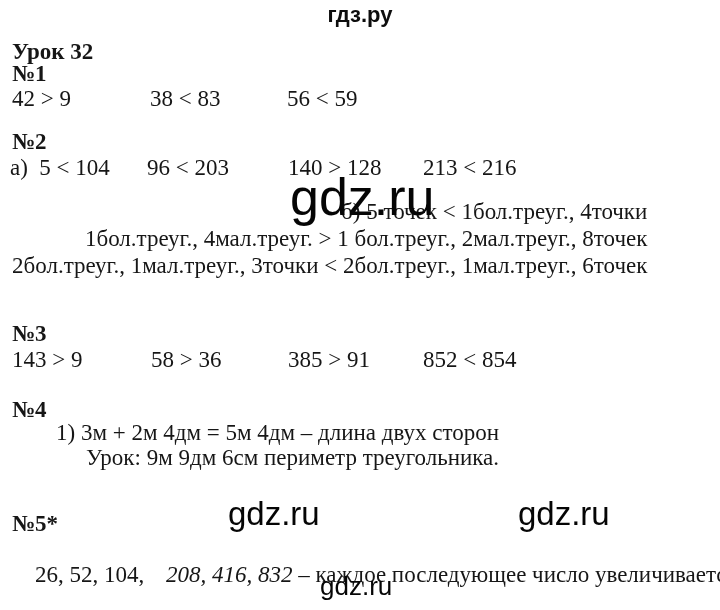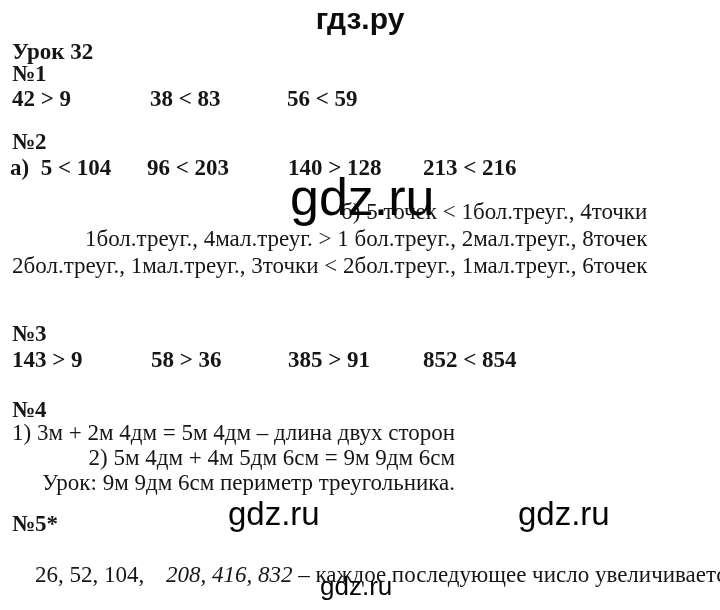--- a/index.html
+++ b/index.html
@@ -17,57 +17,56 @@
     overflow: hidden;
   }
   .site-header {
     position: absolute;
     top: 2px;
     left: 0;
     width: 720px;
     text-align: center;
     font-family: "Liberation Sans", "DejaVu Sans", sans-serif;
     font-weight: 700;
-    font-size: 30px;
+    font-size: 22px;
     color: #0d0d0d;
     white-space: pre;
   }
   .label {
     position: absolute;
     left: 12px;
     font-weight: 700;
     font-size: 23px;
     line-height: 23px;
     white-space: pre;
   }
   .row {
     position: absolute;
     left: 0;
     width: 720px;
     height: 26px;
     font-size: 23px;
     line-height: 23px;
-    font-weight: bold;
   }
   .cell {
     position: absolute;
     top: 0;
     white-space: pre;
   }
   .linesblock {
     position: absolute;
     left: 12px;
     font-size: 23px;
   }
   .linesblock .line {
     white-space: pre;
     text-align: right;
   }
   .lh27 .line { line-height: 27px; }
-  .lh25 .line { line-height: 25px; }
+  .lh25 .line { line-height: 25px; margin-left: 44px; }
   .seqline {
     position: absolute;
     left: 12px;
     font-size: 23px;
     line-height: 25px;
     white-space: pre;
   }
   .seq-italic { font-style: italic; margin-left: 16px; }
   .wm {
     position: absolute;
@@ -121,21 +120,20 @@
   <div class="row" style="top:348px">
     <span class="cell" style="left:12px">143 &gt; 9</span>
     <span class="cell" style="left:151px">58 &gt; 36</span>
     <span class="cell" style="left:288px">385 &gt; 91</span>
     <span class="cell" style="left:423px">852 &lt; 854</span>
   </div>
 
   <div class="label" style="top:398px">№4</div>
   <div class="linesblock lh25" style="top:420px">
     <div class="line">1) 3м + 2м 4дм = 5м 4дм – длина двух сторон</div>
-    <div class="line">2) 5м 4дм + 4м 5дм 6см = 9м 9дм 6см</div>
     <div class="line">Урок: 9м 9дм 6см периметр треугольника.</div>
   </div>
 
   <div class="label" style="top:512px">№5*</div>
   <div class="seqline" style="top:537px">
     <span>26, 52, 104, </span><span class="seq-italic">208, 416, 832</span><span> – каждое последующее число увеличивается в 2 раза</span>
   </div>
 
   <div class="wm wm-big">gdz.ru</div>
   <div class="wm wm-mid-left">gdz.ru</div>

